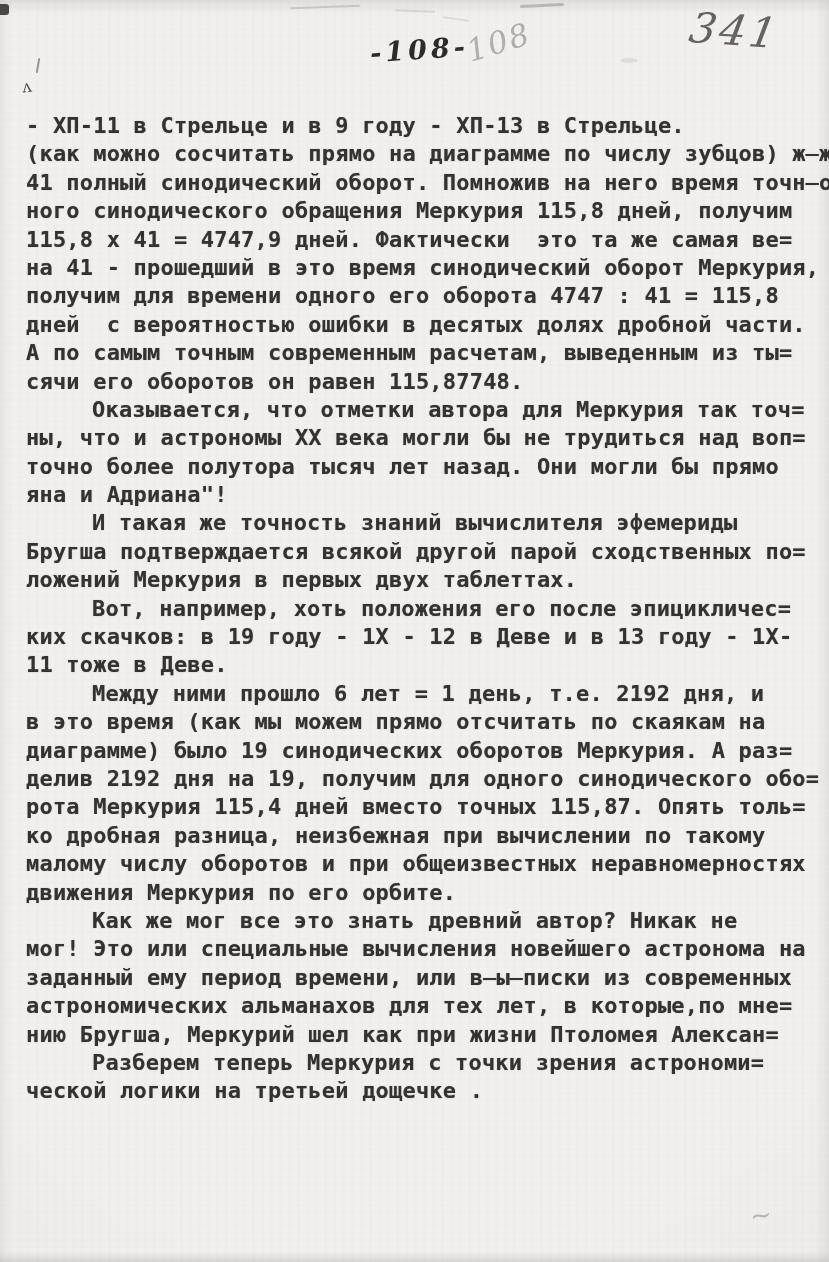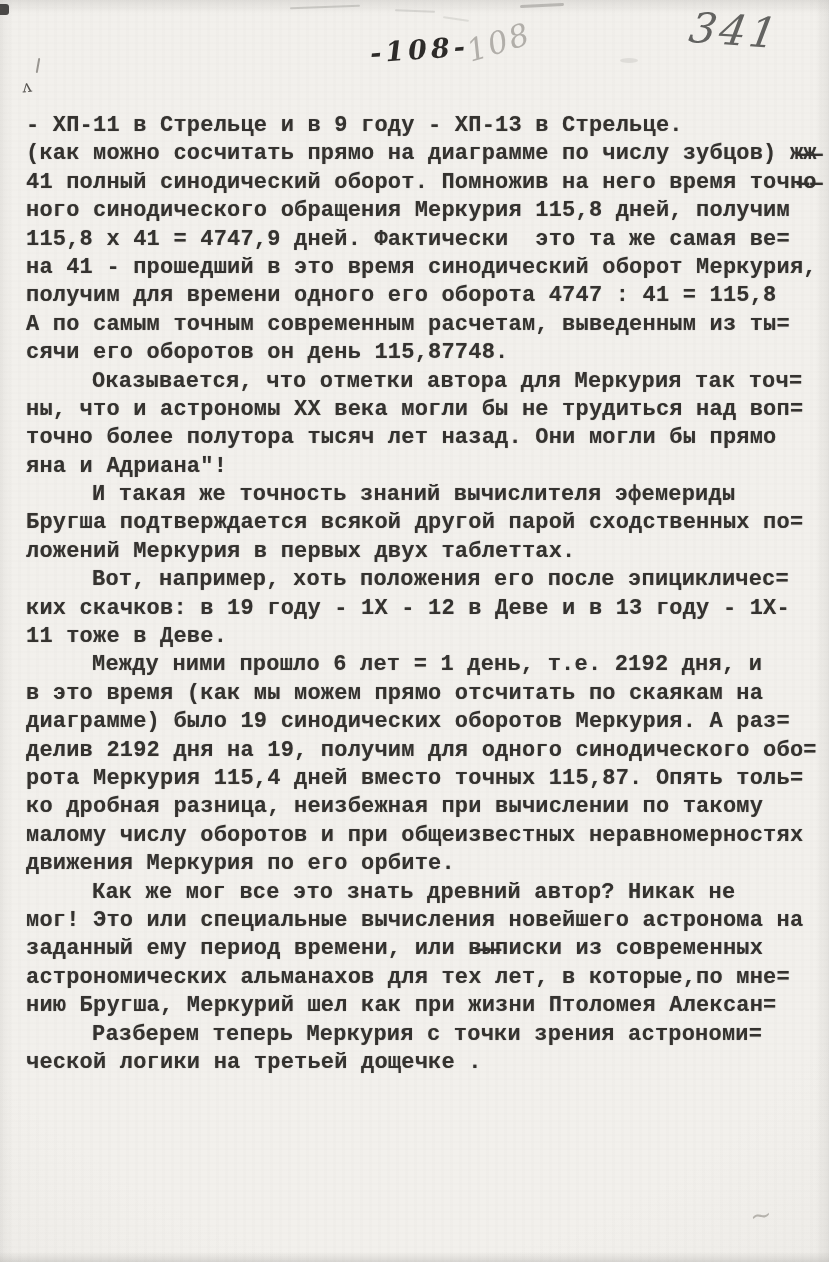--- a/index.html
+++ b/index.html
@@ -23,21 +23,21 @@
     background:
       repeating-linear-gradient(90deg, rgba(120,118,114,.03) 0 3px, rgba(255,255,255,0) 3px 9px),
       repeating-linear-gradient(0deg, rgba(140,138,134,.025) 0 2px, rgba(255,255,255,0) 2px 7px);
   }
   .textblock{
     position:absolute;left:26px;top:112px;width:797px;
     font-size:22px;line-height:28.4px;letter-spacing:.2px;
     font-weight:700;color:#34322f;
     text-shadow:0 0 1px rgba(45,43,40,.45);
   }
-  .line{white-space:pre;height:28.4px;font-family:Liberation Mono, monospace;}
+  .line{white-space:pre;height:28.4px;}
   .line.indent{padding-left:66px;}
   .hand{position:absolute;font-family:"DejaVu Serif", serif;font-style:italic;}
   .leaf-number{left:690px;top:6px;font-size:42px;color:#636361;transform:rotate(4deg) skewX(-6deg);letter-spacing:3px;}
   .page-number-ink{left:370px;top:34px;font-size:27px;color:#2d2b29;transform:rotate(-4deg);letter-spacing:4px;font-weight:bold;}
   .page-number-pencil{left:466px;top:24px;font-size:31px;color:#b2afaa;transform:rotate(-17deg);letter-spacing:2px;}
   .margin-caret{left:22px;top:76px;font-size:17px;color:#55534f;font-style:normal;transform:rotate(-6deg);}
   .ink-tick{position:absolute;left:37px;top:58px;width:2px;height:15px;background:#9a9792;transform:rotate(10deg);border-radius:1px;}
   .corner-blot{position:absolute;left:0;top:4px;width:9px;height:11px;background:#4a4846;border-radius:0 3px 3px 0;}
   .speck{position:absolute;background:#8d8b87;border-radius:2px;}
   .sp1{left:290px;top:6px;width:70px;height:2px;opacity:.35;transform:rotate(-2deg);}
@@ -67,22 +67,23 @@
 <div class="squiggle">~</div>
 
 <div class="textblock">
   <div class="line">- ХП-11 в Стрельце и в 9 году - ХП-13 в Стрельце.</div>
   <div class="line">(как можно сосчитать прямо на диаграмме по числу зубцов) ж̶ж̶</div>
   <div class="line">41 полный синодический оборот. Помножив на него время точн̶о̶</div>
   <div class="line">ного синодического обращения Меркурия 115,8 дней, получим</div>
   <div class="line">115,8 х 41 = 4747,9 дней. Фактически  это та же самая ве=</div>
   <div class="line">на 41 - прошедший в это время синодический оборот Меркурия,</div>
   <div class="line">получим для времени одного его оборота 4747 : 41 = 115,8</div>
+  <div class="line">дней  с вероятностью ошибки в десятых долях дробной части.</div>
   <div class="line">А по самым точным современным расчетам, выведенным из ты=</div>
-  <div class="line">сячи его оборотов он день 115,87748.</div>
+  <div class="line">сячи его оборотов он равен 115,87748.</div>
   <div class="line indent">Оказывается, что отметки автора для Меркурия так точ=</div>
   <div class="line">ны, что и астрономы ХХ века могли бы не трудиться над воп=</div>
   <div class="line">точно более полутора тысяч лет назад. Они могли бы прямо</div>
   <div class="line">яна и Адриана"!</div>
   <div class="line indent">И такая же точность знаний вычислителя эфемериды</div>
   <div class="line">Бругша подтверждается всякой другой парой сходственных по=</div>
   <div class="line">ложений Меркурия в первых двух таблеттах.</div>
   <div class="line indent">Вот, например, хоть положения его после эпицикличес=</div>
   <div class="line">ких скачков: в 19 году - 1Х - 12 в Деве и в 13 году - 1Х-</div>
   <div class="line">11 тоже в Деве.</div>

